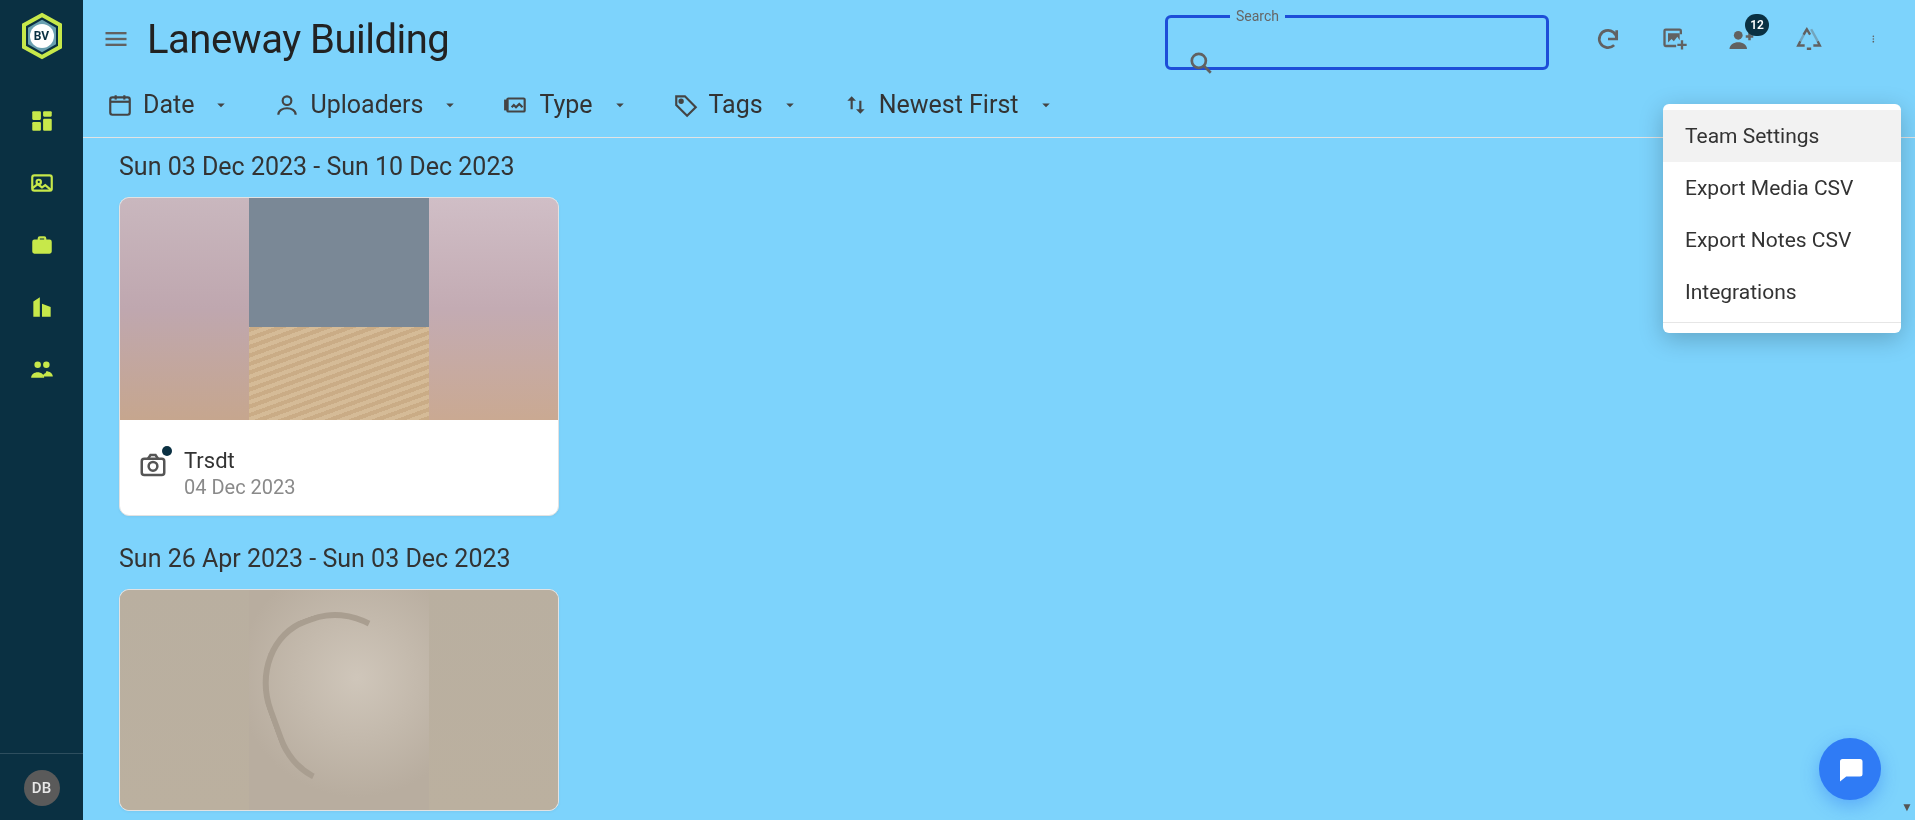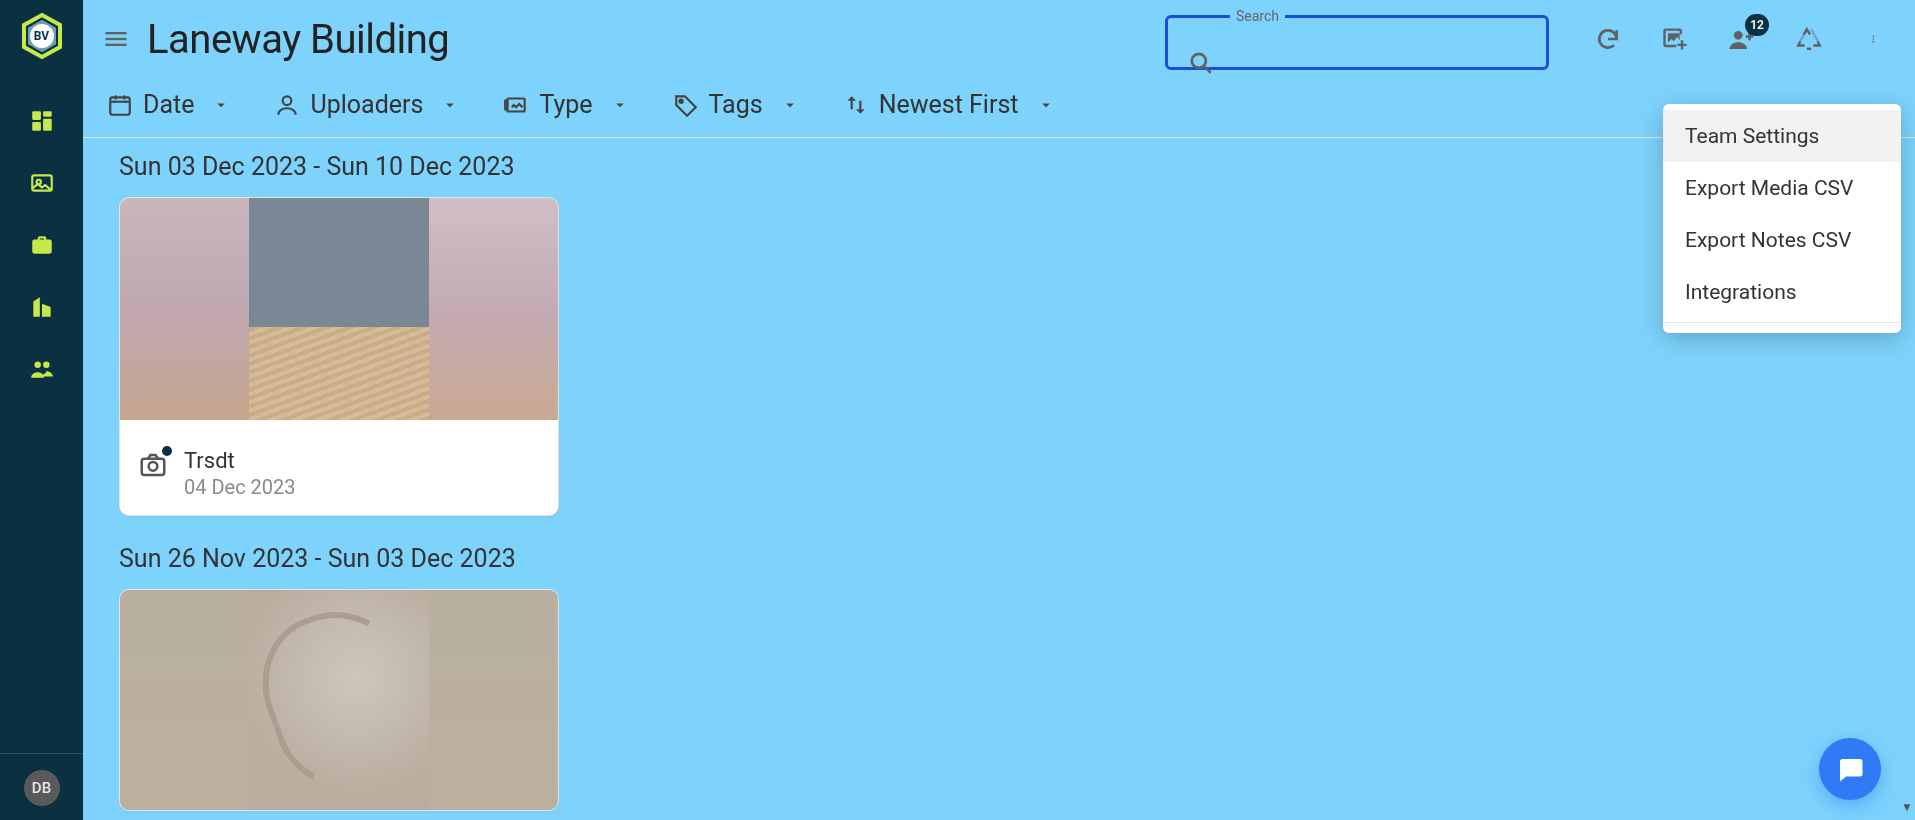--- a/index.html
+++ b/index.html
@@ -251,21 +251,21 @@
               </svg>
             <span class="dot"></span>
           </div>
           <div>
             <div class="meta-title">Trsdt</div>
             <div class="meta-date">04 Dec 2023</div>
           </div>
         </div>
       </div>
 
-      <div class="date-header" style="margin-top:28px">Sun 26 Nov 2023 - Sun 03 Dec 2023</div>
+      <div class="date-header" style="margin-top:28px">Sun 26 Apr 2023 - Sun 03 Dec 2023</div>
       <div class="card">
         <div class="card2-img">
           <div class="c2-side"></div>
             <div class="c2-center"></div>
             <div class="c2-side"></div>
         </div>
       </div>
     </div>
 
     <div class="menu">

